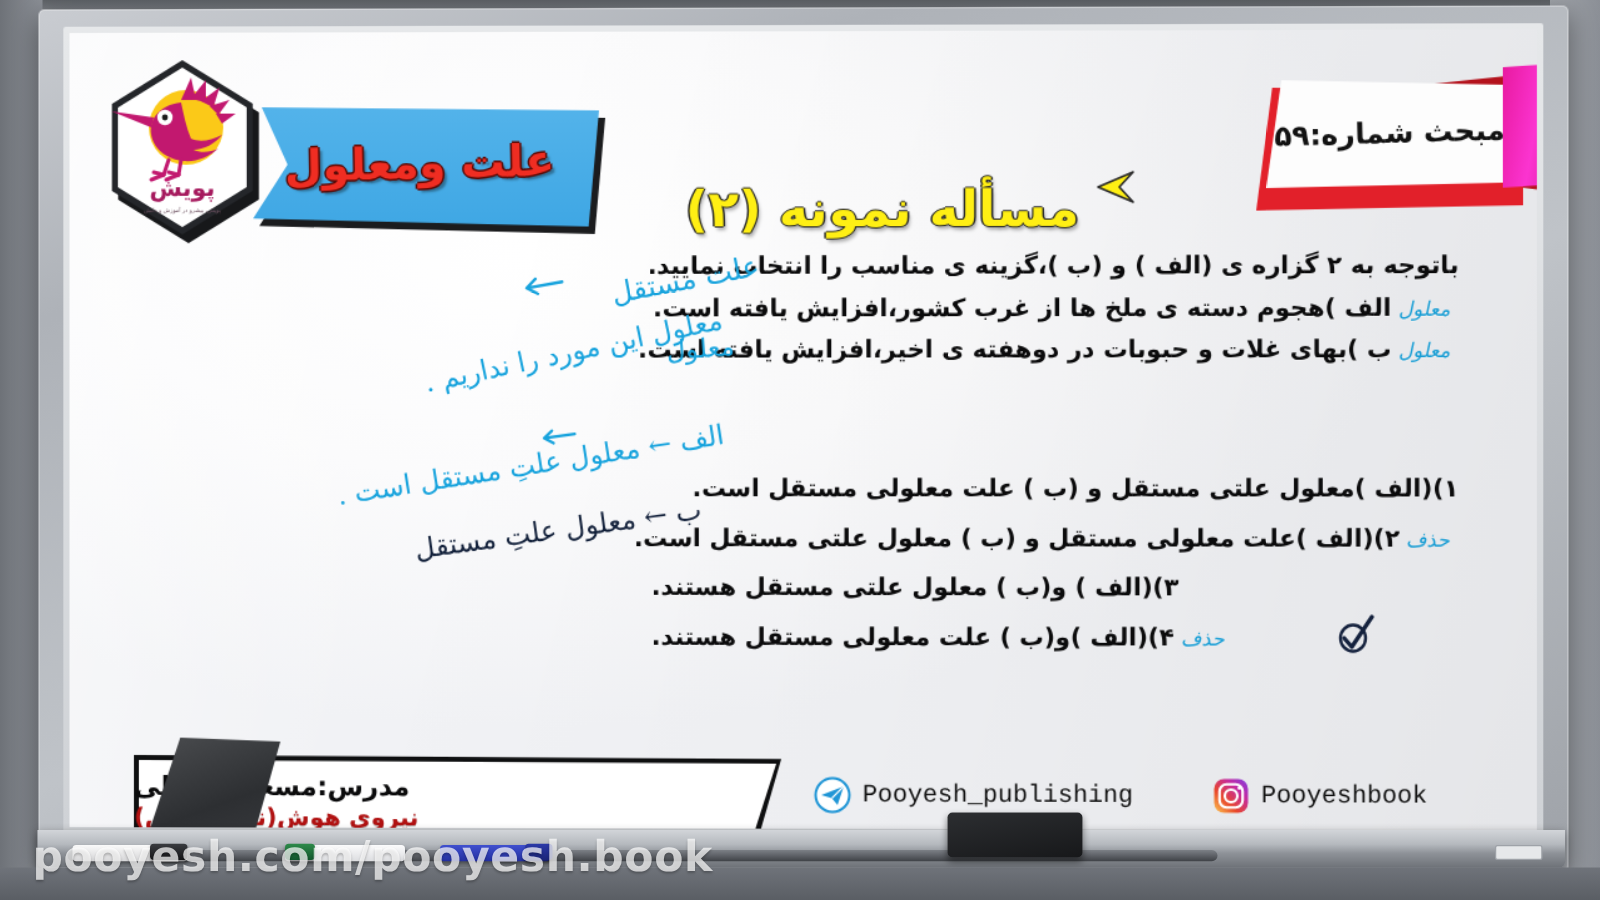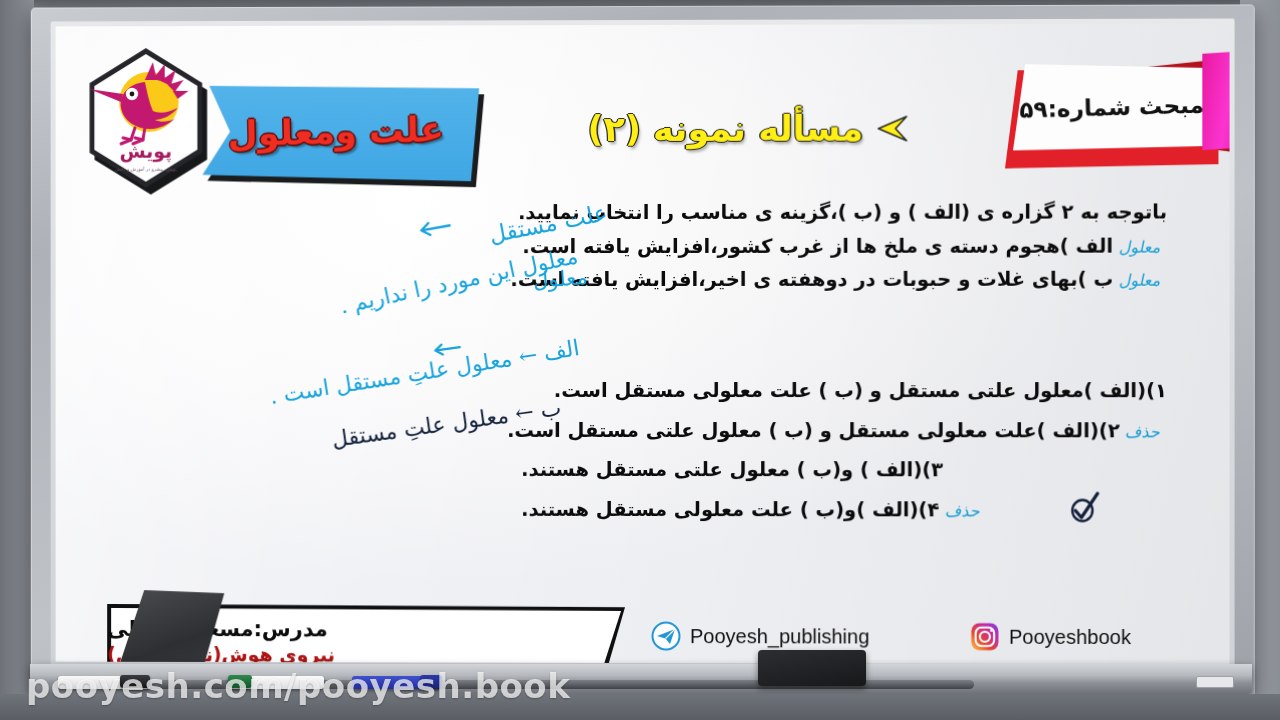--- a/index.html
+++ b/index.html
@@ -135,23 +135,24 @@
     color:#121212; font-size:23px; font-weight:bold; direction:rtl;
     transform:rotate(-1.5deg);
   }
 
   
   #sample-heading{
     position:absolute; right:318px; top:84px; z-index:6;
     display:flex; align-items:center; gap:12px; direction:rtl;
   }
   #sample-heading .txt{
-    font-size:35px; font-weight:bold; color:#ffef14; direction:rtl;
+    font-size:40px; font-weight:bold; color:#ffef14; direction:rtl;
     text-shadow:-1.4px 0 0 #2a2a2a, 1.4px 0 0 #2a2a2a, 0 -1.4px 0 #2a2a2a,
                  0 1.4px 0 #2a2a2a, 2px 3px 3px rgba(0,0,0,.3);
+    margin-top:36px;
   }
   #arrow-marker{ width:34px; height:30px; }
 
   
   #question{
     position:absolute; right:62px; top:178px; width:700px;
     direction:rtl; text-align:right; color:#0b0b0c;
     font-size:19.5px; font-weight:bold; line-height:1;
     text-shadow:0 1px 1px rgba(255,255,255,.6);
   }
@@ -214,21 +215,21 @@
   }
 
   
   #contacts{
     position:absolute; left:598px; top:588px; width:620px; height:92px; z-index:6;
     display:grid; grid-template-columns:300px 300px; grid-template-rows:46px 46px;
     column-gap:18px; align-items:center;
   }
   .contact{ display:flex; align-items:center; gap:9px; }
   .contact .txt{ font-size:20px; color:#111; font-weight:normal;
-                 font-family:Liberation Sans, sans-serif; }
+                 font-family:Liberation Mono, monospace; }
   .c-icon{ width:30px; height:30px; flex:0 0 30px; }
 
   
   #tray{
     position:absolute; left:30px; top:664px; width:1222px; height:30px; z-index:9;
     background:linear-gradient(180deg,#d2d5d9 0%,#b5b9be 38%,#8e9298 62%,#6e7278 100%);
     border-radius:0 0 4px 4px;
     box-shadow:0 3px 8px rgba(0,0,0,.4);
   }
   #tray-rail{

